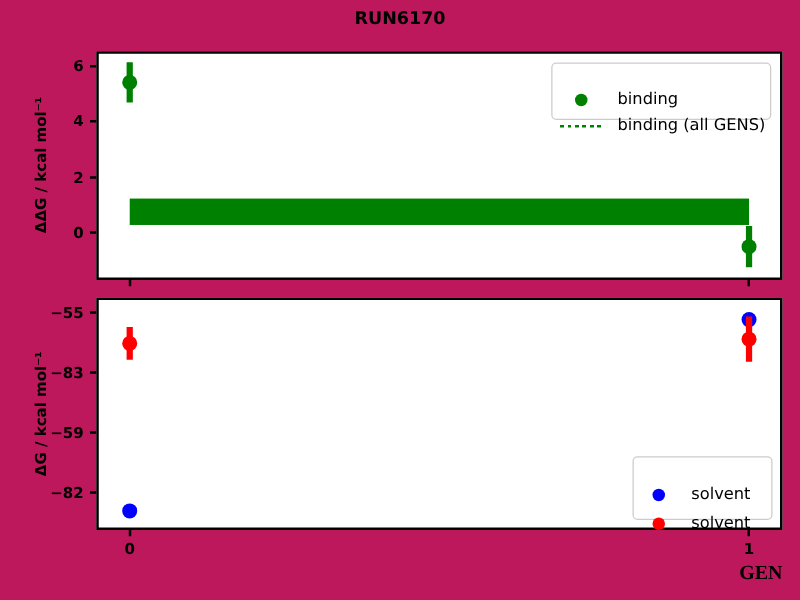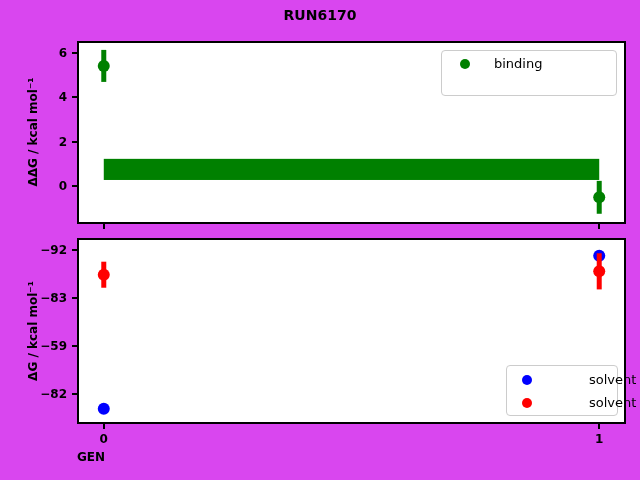--- a/index.html
+++ b/index.html
@@ -1,40 +1,40 @@
 <!DOCTYPE html>
 <html><head>
 <meta charset="utf-8">
 <style>
   html,body{margin:0;padding:0;background:#ffffff;}
-  .fig{position:relative;width:640px;height:480px;background:#d946ef;
+  .fig{position:relative;width:640px;height:480px;background:#be185d;
        font-family:"DejaVu Sans",sans-serif;color:#000;overflow:hidden;}
   .title{position:absolute;top:7px;left:0;right:0;text-align:center;
          font-size:14px;font-weight:bold;}
   .axes{position:absolute;border:2px solid #000;background:#fff;box-sizing:content-box;}
   #axes0{left:77px;top:41px;width:545px;height:179px;}
   #axes1{left:77px;top:238px;width:545px;height:182px;}
   .axes svg{position:absolute;left:0;top:0;}
   .ylabel{position:absolute;white-space:nowrap;font-size:12px;font-weight:bold;
           transform:translate(-50%,-50%) rotate(-90deg);}
   #yl0{left:33px;top:132px;}
   #yl1{left:33px;top:331px;}
-  .xlabel{position:absolute;left:77px;width:549px;top:450px;text-align:left;
-          font-size:12px;font-weight:bold;}
+  .xlabel{position:absolute;left:77px;width:549px;top:450px;text-align:right;
+          font-size:16px;font-weight:bold;font-family:Liberation Serif, serif;}
   .tickmark{position:absolute;background:#000;}
   .yticklabel{position:absolute;left:25px;width:42px;text-align:right;
               font-size:12px;font-weight:bold;height:18px;line-height:18px;}
   .xticklabel{position:absolute;width:30px;text-align:center;
               font-size:12px;font-weight:bold;height:16px;line-height:16px;}
   .legend{position:absolute;background:#fff;border:1px solid #cccccc;
-          border-radius:4px;box-sizing:border-box;padding-top:2px;}
+          border-radius:4px;box-sizing:border-box;padding-top:18px;}
   #legend0{left:441px;top:50px;width:176px;height:46px;}
   #legend1{left:506px;top:365px;width:112px;height:51px;}
   .lrow{display:flex;align-items:center;height:21px;}
-  #legend1 .lrow{height:23px;gap:36px;}
+  #legend1 .lrow{height:23px;}
   .lmark{width:46px;display:flex;justify-content:center;align-items:center;flex:none;}
   #legend1 .lmark{width:40px;}
   .ldot{width:10px;height:10px;border-radius:50%;}
   .ldot.green{background:#008000;}
   .ldot.blue{background:#0000ff;}
   .ldot.red{background:#ff0000;}
   .ldotted{width:34px;height:2px;
            background:repeating-linear-gradient(90deg,#008000 0 3px,transparent 3px 6px);}
   .ltext{font-size:13px;margin-left:6px;white-space:nowrap;}
 </style>
@@ -71,20 +71,26 @@
       </svg>
     </div>
 
   <div class="legend" id="legend0">
     <div class="lrow">
       <span class="lmark">
           <span class="ldot green"></span>
         </span>
       <span class="ltext">binding</span>
     </div>
+    <div class="lrow">
+      <span class="lmark">
+          <span class="ldotted"></span>
+        </span>
+      <span class="ltext">binding (all GENS)</span>
+    </div>
   </div>
 
   <div class="legend" id="legend1">
     <div class="lrow">
       <span class="lmark">
           <span class="ldot blue"></span>
         </span>
       <span class="ltext">solvent</span>
     </div>
     <div class="lrow">
@@ -99,21 +105,21 @@
     <div class="yticklabel" style="top: 44.0062px;">6</div>
     <div class="tickmark" style="left: 72px; top: 96.4783px; width: 5px; height: 2px;"></div>
     <div class="yticklabel" style="top: 88.4783px;">4</div>
     <div class="tickmark" style="left: 72px; top: 140.95px; width: 5px; height: 2px;"></div>
     <div class="yticklabel" style="top: 132.95px;">2</div>
     <div class="tickmark" style="left: 72px; top: 185.422px; width: 5px; height: 2px;"></div>
     <div class="yticklabel" style="top: 177.422px;">0</div>
     <div class="tickmark" style="left: 102.773px; top: 224px; width: 2px; height: 5px;"></div>
     <div class="tickmark" style="left: 598.227px; top: 224px; width: 2px; height: 5px;"></div>
     <div class="tickmark" style="left: 72px; top: 248.642px; width: 5px; height: 2px;"></div>
-    <div class="yticklabel" style="top: 240.642px;">−92</div>
+    <div class="yticklabel" style="top: 240.642px;">−55</div>
     <div class="tickmark" style="left: 72px; top: 296.854px; width: 5px; height: 2px;"></div>
     <div class="yticklabel" style="top: 288.854px;">−83</div>
     <div class="tickmark" style="left: 72px; top: 345.066px; width: 5px; height: 2px;"></div>
     <div class="yticklabel" style="top: 337.066px;">−59</div>
     <div class="tickmark" style="left: 72px; top: 393.278px; width: 5px; height: 2px;"></div>
     <div class="yticklabel" style="top: 385.278px;">−82</div>
     <div class="tickmark" style="left: 102.773px; top: 424px; width: 2px; height: 5px;"></div>
     <div class="xticklabel" style="left: 88.7727px; top: 431px;">0</div>
     <div class="tickmark" style="left: 598.227px; top: 424px; width: 2px; height: 5px;"></div>
     <div class="xticklabel" style="left: 584.227px; top: 431px;">1</div>

